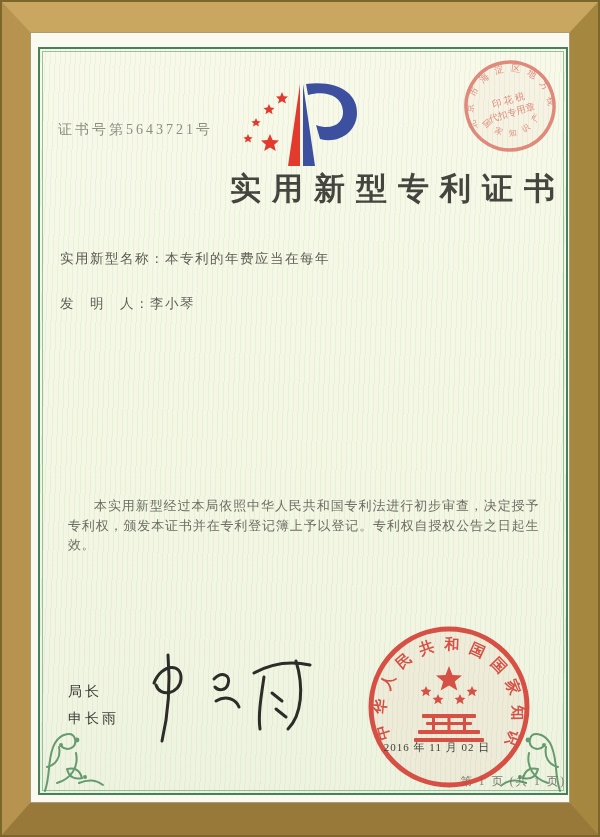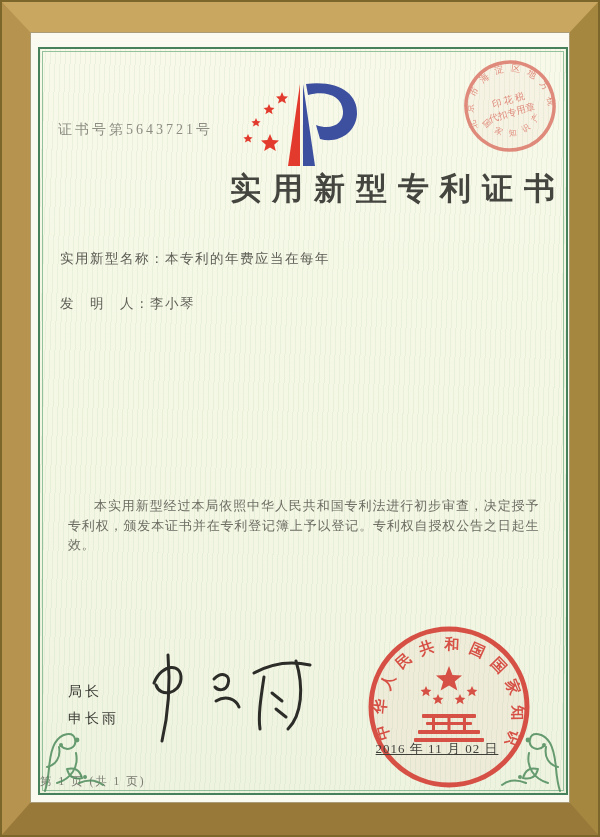--- a/index.html
+++ b/index.html
@@ -30,23 +30,23 @@
   .abs{position:absolute;}
   
   .cert-no{left:18px;top:28px;font-size:14px;color:#8d8d83;letter-spacing:3px;margin-top:44px;}
   .title{left:0;top:119px;width:100%;text-align:right;font-size:31px;color:#454540;
          letter-spacing:11px;text-indent:11px;font-weight:600;}
   .field{left:20px;width:486px;font-size:13.5px;color:#5d5d55;letter-spacing:1.5px;white-space:nowrap;}
   .paras{left:20px;top:439px;width:487px;font-size:13px;line-height:19.5px;color:#6d6d63;
          text-align:justify;letter-spacing:.5px;}
   .paras p{margin:8px;text-indent:2em;}
   .officer{left:28px;font-size:14px;color:#3c3c36;letter-spacing:3px;}
-  .stamp-date{left:322px;top:691px;width:150px;text-align:center;font-size:13px;color:#3f3f3a;
-              letter-spacing:1px;z-index:6;text-decoration:underline;}
-  .footer{left:0;top:725px;width:100%;text-align:left;font-size:11.5px;color:#7b7b70;letter-spacing:2px;}
+  .stamp-date{left:322px;top:691px;width:150px;text-align:center;font-size:11px;color:#3f3f3a;
+              letter-spacing:1px;z-index:6;}
+  .footer{left:0;top:725px;width:100%;text-align:right;font-size:11.5px;color:#7b7b70;letter-spacing:2px;}
   
   .seal-big{left:326px;top:575px;width:166px;height:166px;z-index:5;opacity:.93;}
   .seal-tax{left:422px;top:9px;width:96px;height:96px;transform:rotate(-16deg);opacity:.88;}
   .signature{left:98px;top:600px;width:190px;height:100px;}
   .logo{left:196px;top:29px;width:130px;height:92px;}
   .ornament{width:80px;height:100px;opacity:.85;}
   .orn-left{left:-1px;top:646px;}
   .orn-right{left:446px;top:646px;transform:scaleX(-1);}
 </style>
 </head>

